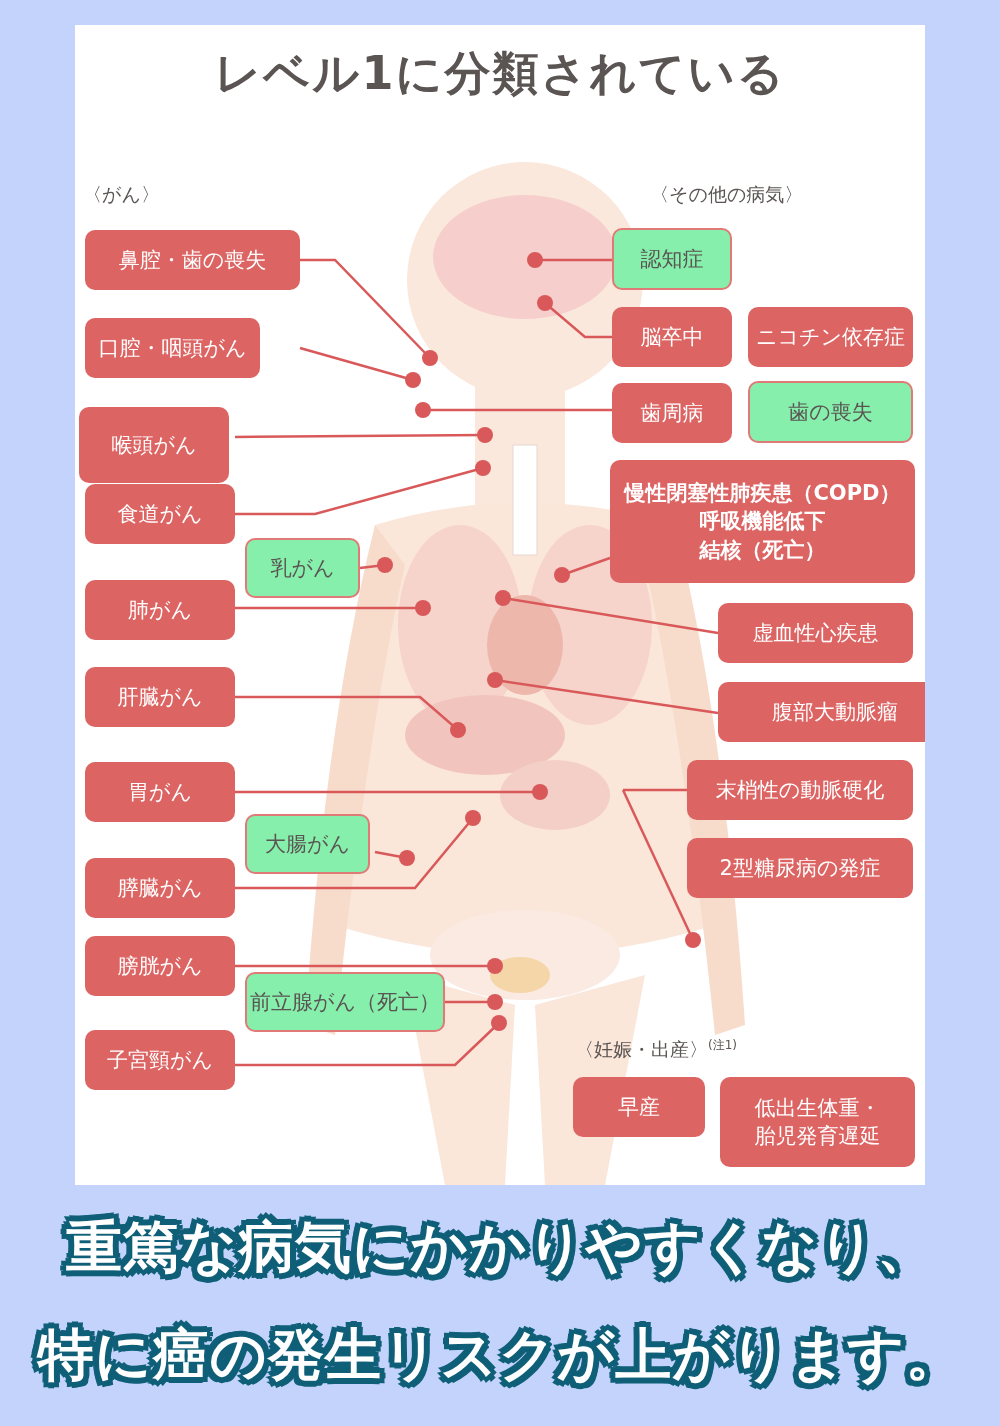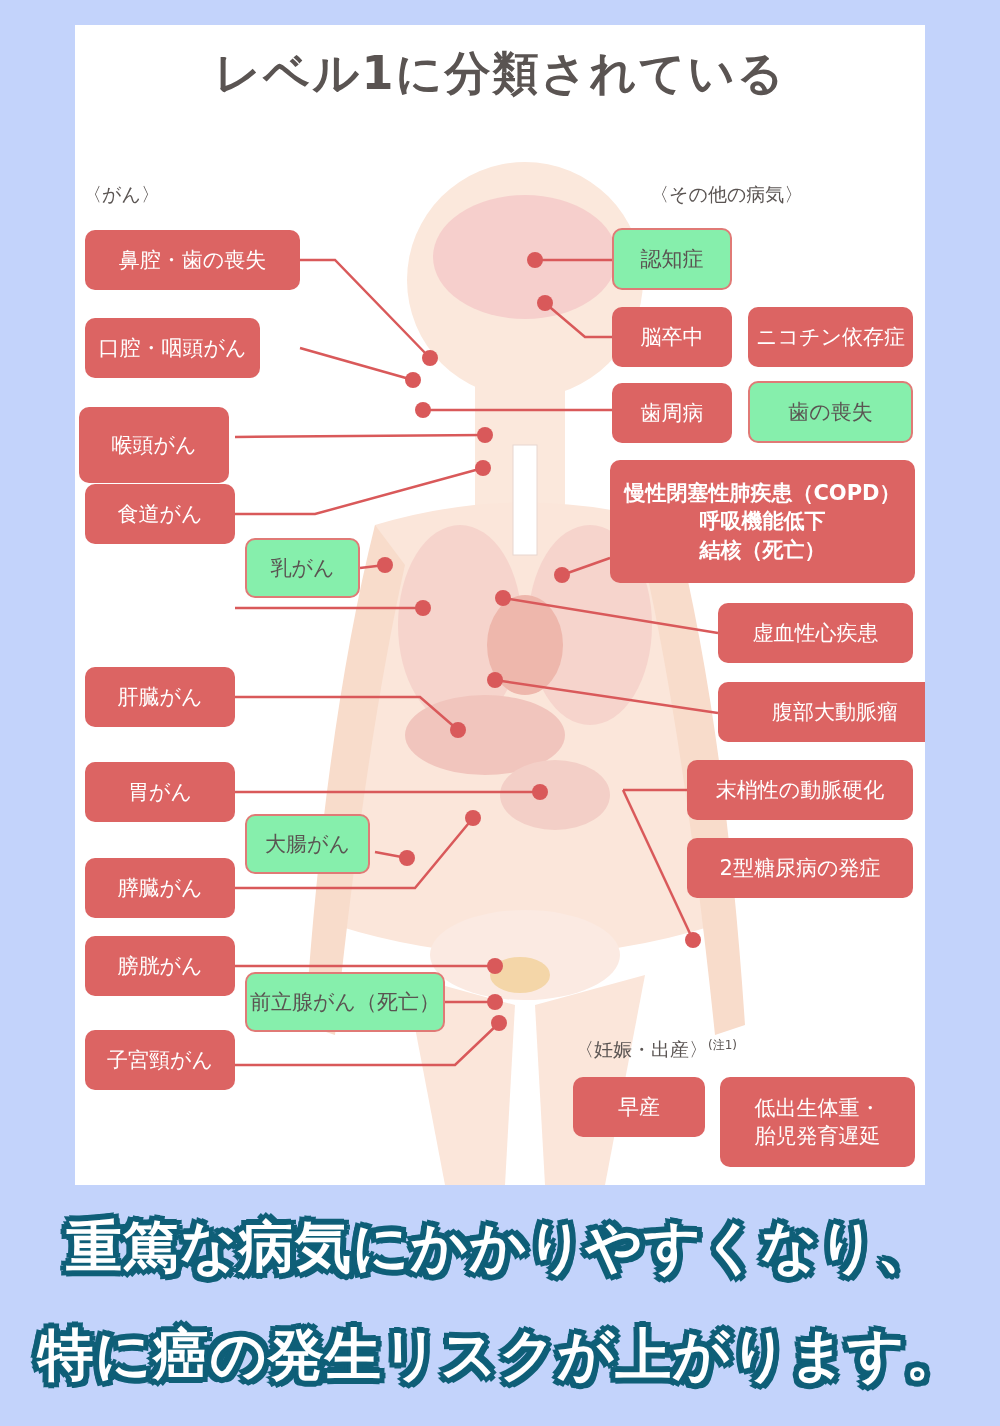--- a/index.html
+++ b/index.html
@@ -136,20 +136,21 @@
   <div class="section-label" style="left:575px;top:157px;">〈その他の病気〉</div>
   <div class="section-label" style="left:500px;top:1012px;">
     <span>〈妊娠・出産〉</span><span class="note">(注1)</span>
   </div>
 
   <div class="box lv1" style="left:10px;top:205px;width:215px;height:60px;">鼻腔・歯の喪失</div>
   <div class="box lv1" style="left:10px;top:293px;width:175px;height:60px;">口腔・咽頭がん</div>
   <div class="box lv1" style="left:4px;top:382px;width:150px;height:76px;">喉頭がん</div>
   <div class="box lv1" style="left:10px;top:459px;width:150px;height:60px;">食道がん</div>
   <div class="box lv2" style="left:170px;top:513px;width:115px;height:60px;">乳がん</div>
+  <div class="box lv1" style="left:10px;top:555px;width:150px;height:60px;">肺がん</div>
   <div class="box lv1" style="left:10px;top:642px;width:150px;height:60px;">肝臓がん</div>
   <div class="box lv1" style="left:10px;top:737px;width:150px;height:60px;">胃がん</div>
   <div class="box lv2" style="left:170px;top:789px;width:125px;height:60px;">大腸がん</div>
   <div class="box lv1" style="left:10px;top:833px;width:150px;height:60px;">膵臓がん</div>
   <div class="box lv1" style="left:10px;top:911px;width:150px;height:60px;">膀胱がん</div>
   <div class="box lv2" style="left:170px;top:947px;width:200px;height:60px;">前立腺がん（死亡）</div>
   <div class="box lv1" style="left:10px;top:1005px;width:150px;height:60px;">子宮頸がん</div>
 
   <div class="box lv2" style="left:537px;top:203px;width:120px;height:62px;">認知症</div>
   <div class="box lv1" style="left:537px;top:282px;width:120px;height:60px;">脳卒中</div>

